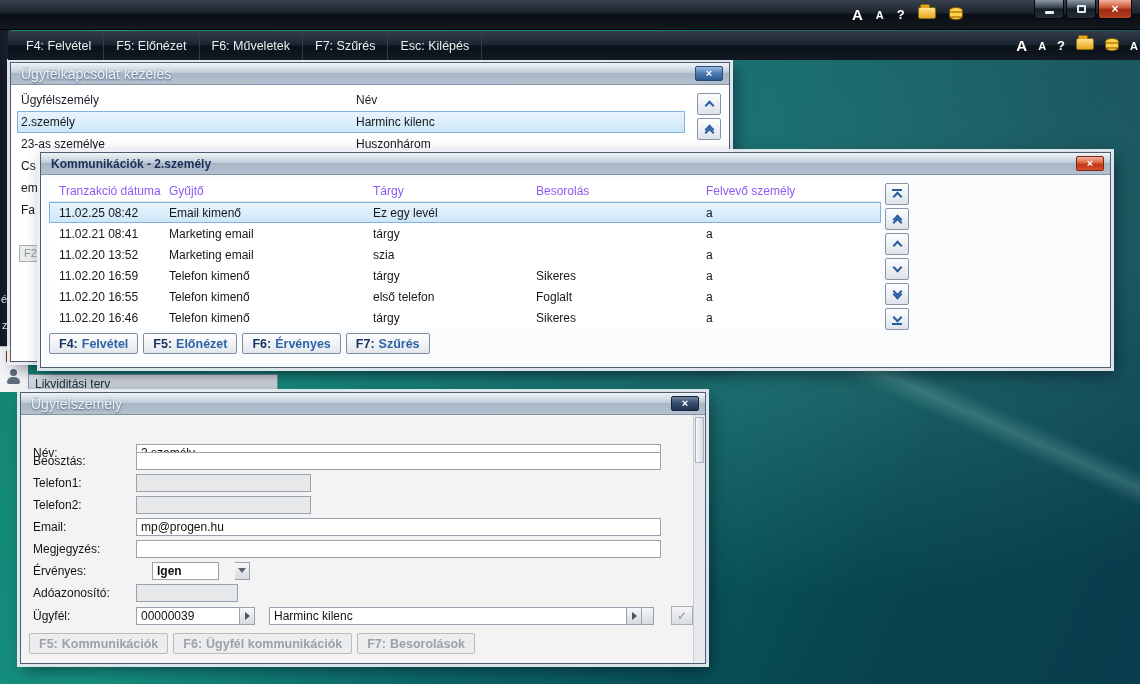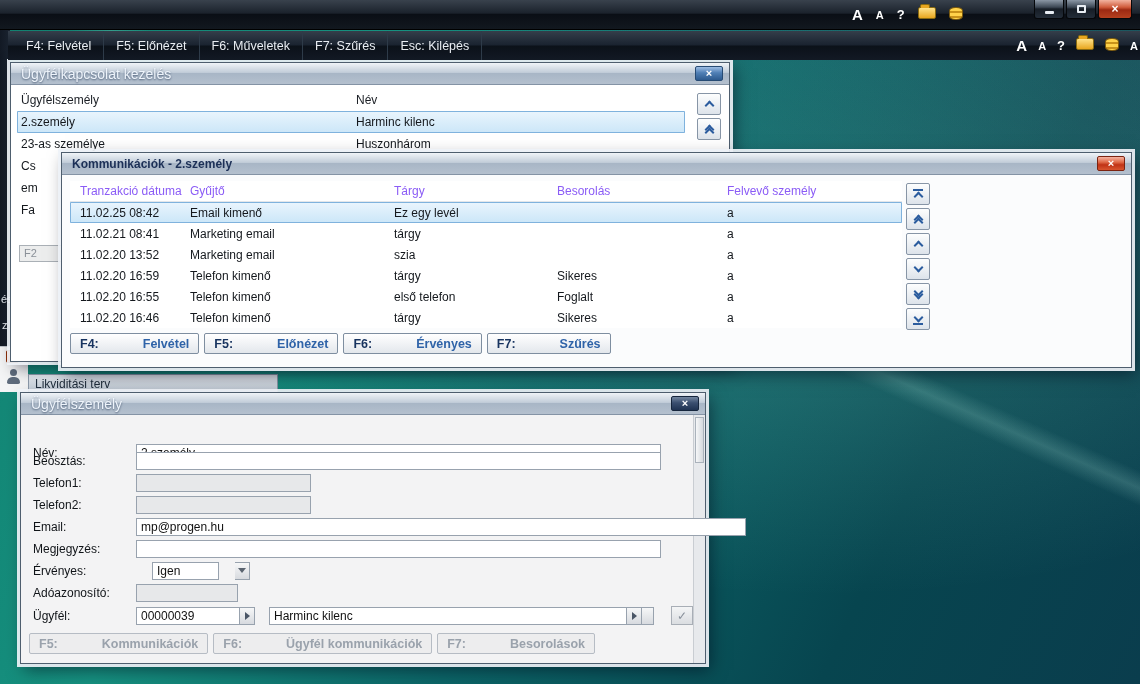--- a/index.html
+++ b/index.html
@@ -77,30 +77,30 @@
   .f2box{position:absolute;left:8px;top:160px;width:70px;height:17px;background:#eceded;
     border:1px solid #aab0b6;color:#8a9098;padding-left:4px;font-size:11px;line-height:15px;}
   
   .sbtn{position:absolute;width:24px;height:22px;border:1px solid #8795a6;border-radius:2px;
     background:linear-gradient(#fdfefe,#dde3ea);display:flex;flex-direction:column;align-items:center;justify-content:center;cursor:default;}
   .ch{display:inline-block;width:7px;height:7px;border:solid #2b5c9e;border-width:0 2px 2px 0;}
   .ch.u{transform:rotate(-135deg);}
   .ch.d{transform:rotate(45deg);}
   .hbar{width:10px;height:2px;background:#2b5c9e;}
   
-  .wink{left:40px;top:152px;width:1071px;height:216px;z-index:20;margin-left:21px;}
+  .wink{left:40px;top:152px;width:1071px;height:216px;z-index:20;}
   .wkbody{position:absolute;left:0;right:0;top:22px;bottom:0;background:#fbfcfd;}
   .tblk{position:absolute;left:8px;top:6px;width:832px;background:#fff;}
   .gridk{display:grid;grid-template-columns:110px 204px 163px 170px 1fr;height:21px;align-items:center;padding-left:10px;}
   .gridk.head{border-bottom:1px solid #e4e7ea;color:#8b5cf6;}
   .skol{position:absolute;left:844px;top:8px;width:24px;}
   .skol .sbtn{position:relative;margin-bottom:3px;left:0;top:0;}
   .kbtns{position:absolute;left:8px;top:158px;display:flex;}
   .fbtn{display:inline-flex;align-items:center;height:21px;padding:0 9px;margin-right:5px;
-    border:1px solid #7e8ea0;border-radius:2px;background:linear-gradient(#ffffff,#e3e7ec);font-size:12.5px;cursor:default;gap:40px;}
+    border:1px solid #7e8ea0;border-radius:2px;background:linear-gradient(#ffffff,#e3e7ec);font-size:12.5px;cursor:default;}
   .fbtn .k{font-weight:bold;color:#17335f;margin-right:4px;}
   .fbtn .l{font-weight:bold;color:#2f63a8;}
   .fbtn.dis{border-color:#b6bcc4;background:#ededee;}
   .fbtn.dis .k,.fbtn.dis .l{color:#9aa2ac;}
   
   .winf{left:20px;top:392px;width:686px;height:272px;z-index:15;}
   .wfbody{position:absolute;left:0;right:0;top:22px;bottom:0;background:#f3f3f4;}
   .rstrip{position:absolute;right:0;top:0;bottom:0;width:12px;background:#e7e9ec;border-left:1px solid #c9cdd2;}
   .vthumb{position:absolute;left:1px;right:1px;top:2px;height:46px;background:linear-gradient(90deg,#f6f7f8,#d4d8dd);border:1px solid #aab2bb;}
   .frow{position:absolute;left:12px;height:19px;display:flex;align-items:center;}
@@ -337,29 +337,29 @@
       <div class="frow" style="top:58px;">
         <span class="flab">Telefon1:</span>
         <input class="inp dis" style="width: 175px;" value="">
       </div>
       <div class="frow" style="top:80px;">
         <span class="flab">Telefon2:</span>
         <input class="inp dis" style="width: 175px;" value="">
       </div>
       <div class="frow" style="top:102px;">
         <span class="flab">Email:</span>
-        <input class="inp" style="width: 610px;" value="mp@progen.hu">
+        <input class="inp" style="width: 525px;" value="mp@progen.hu">
       </div>
       <div class="frow" style="top:124px;">
         <span class="flab">Megjegyzés:</span>
         <input class="inp" style="width: 525px;" value="">
       </div>
       <div class="frow" style="top:146px;gap:16px;">
         <span class="flab">Érvényes:</span>
-        <input class="inp" style="width: 67px;" value="Igen">
+        <input class="inp" style="width: 67px; font-weight: bold;" value="Igen">
         <span class="dbtn">
             <span class="caret"></span>
           </span>
       </div>
       <div class="frow" style="top:168px;">
         <span class="flab">Adóazonosító:</span>
         <input class="inp dis" style="width: 102px;" value="">
       </div>
       <div class="frow" style="top:191px;">
         <span class="flab">Ügyfél:</span>

